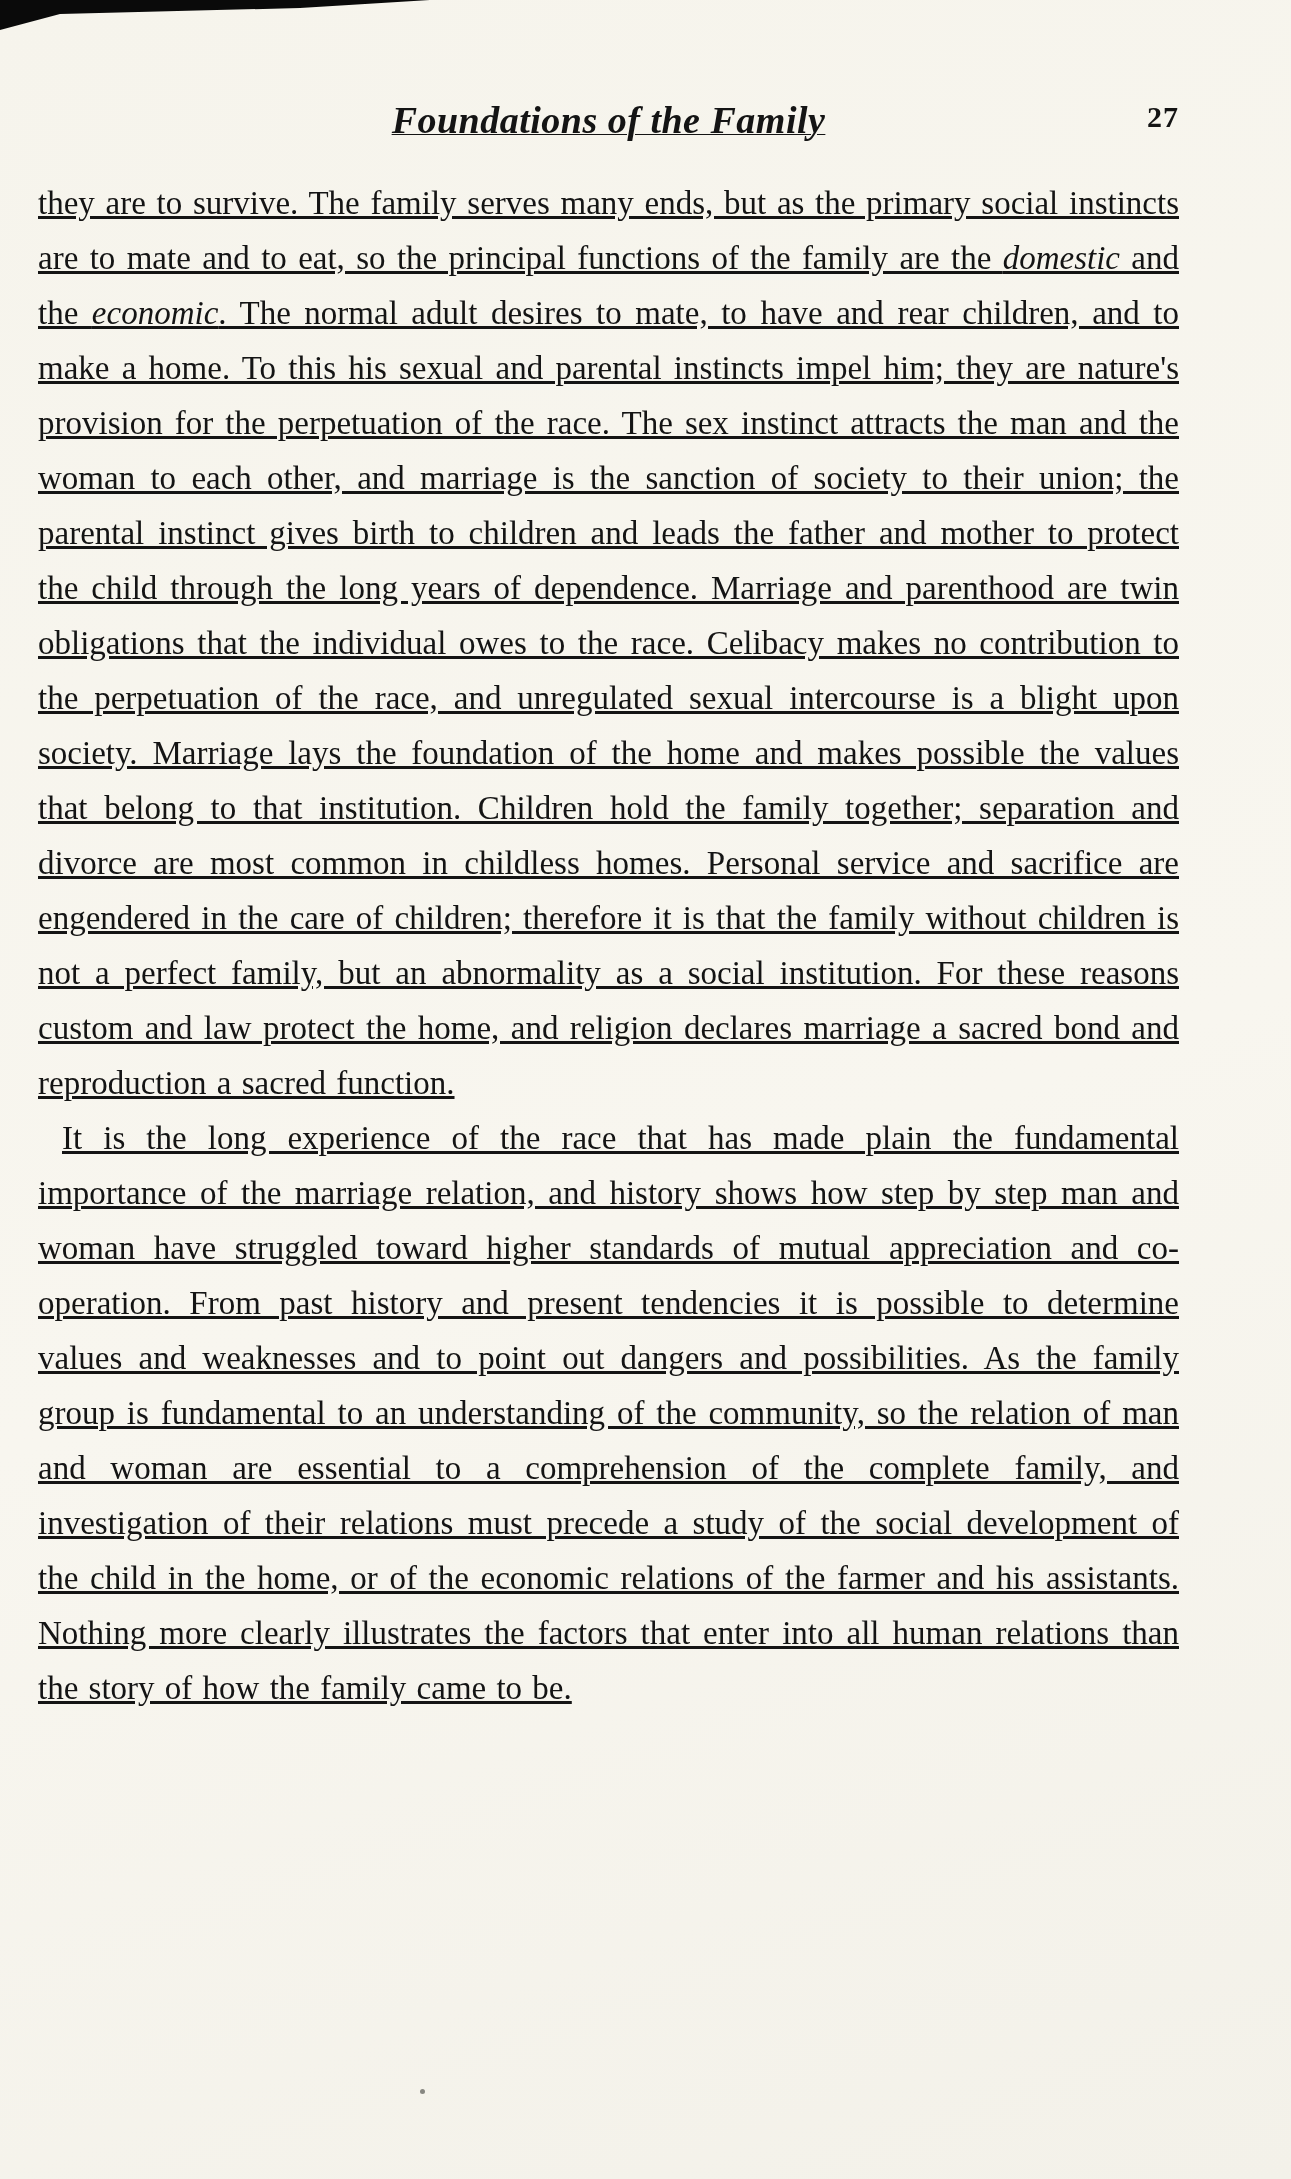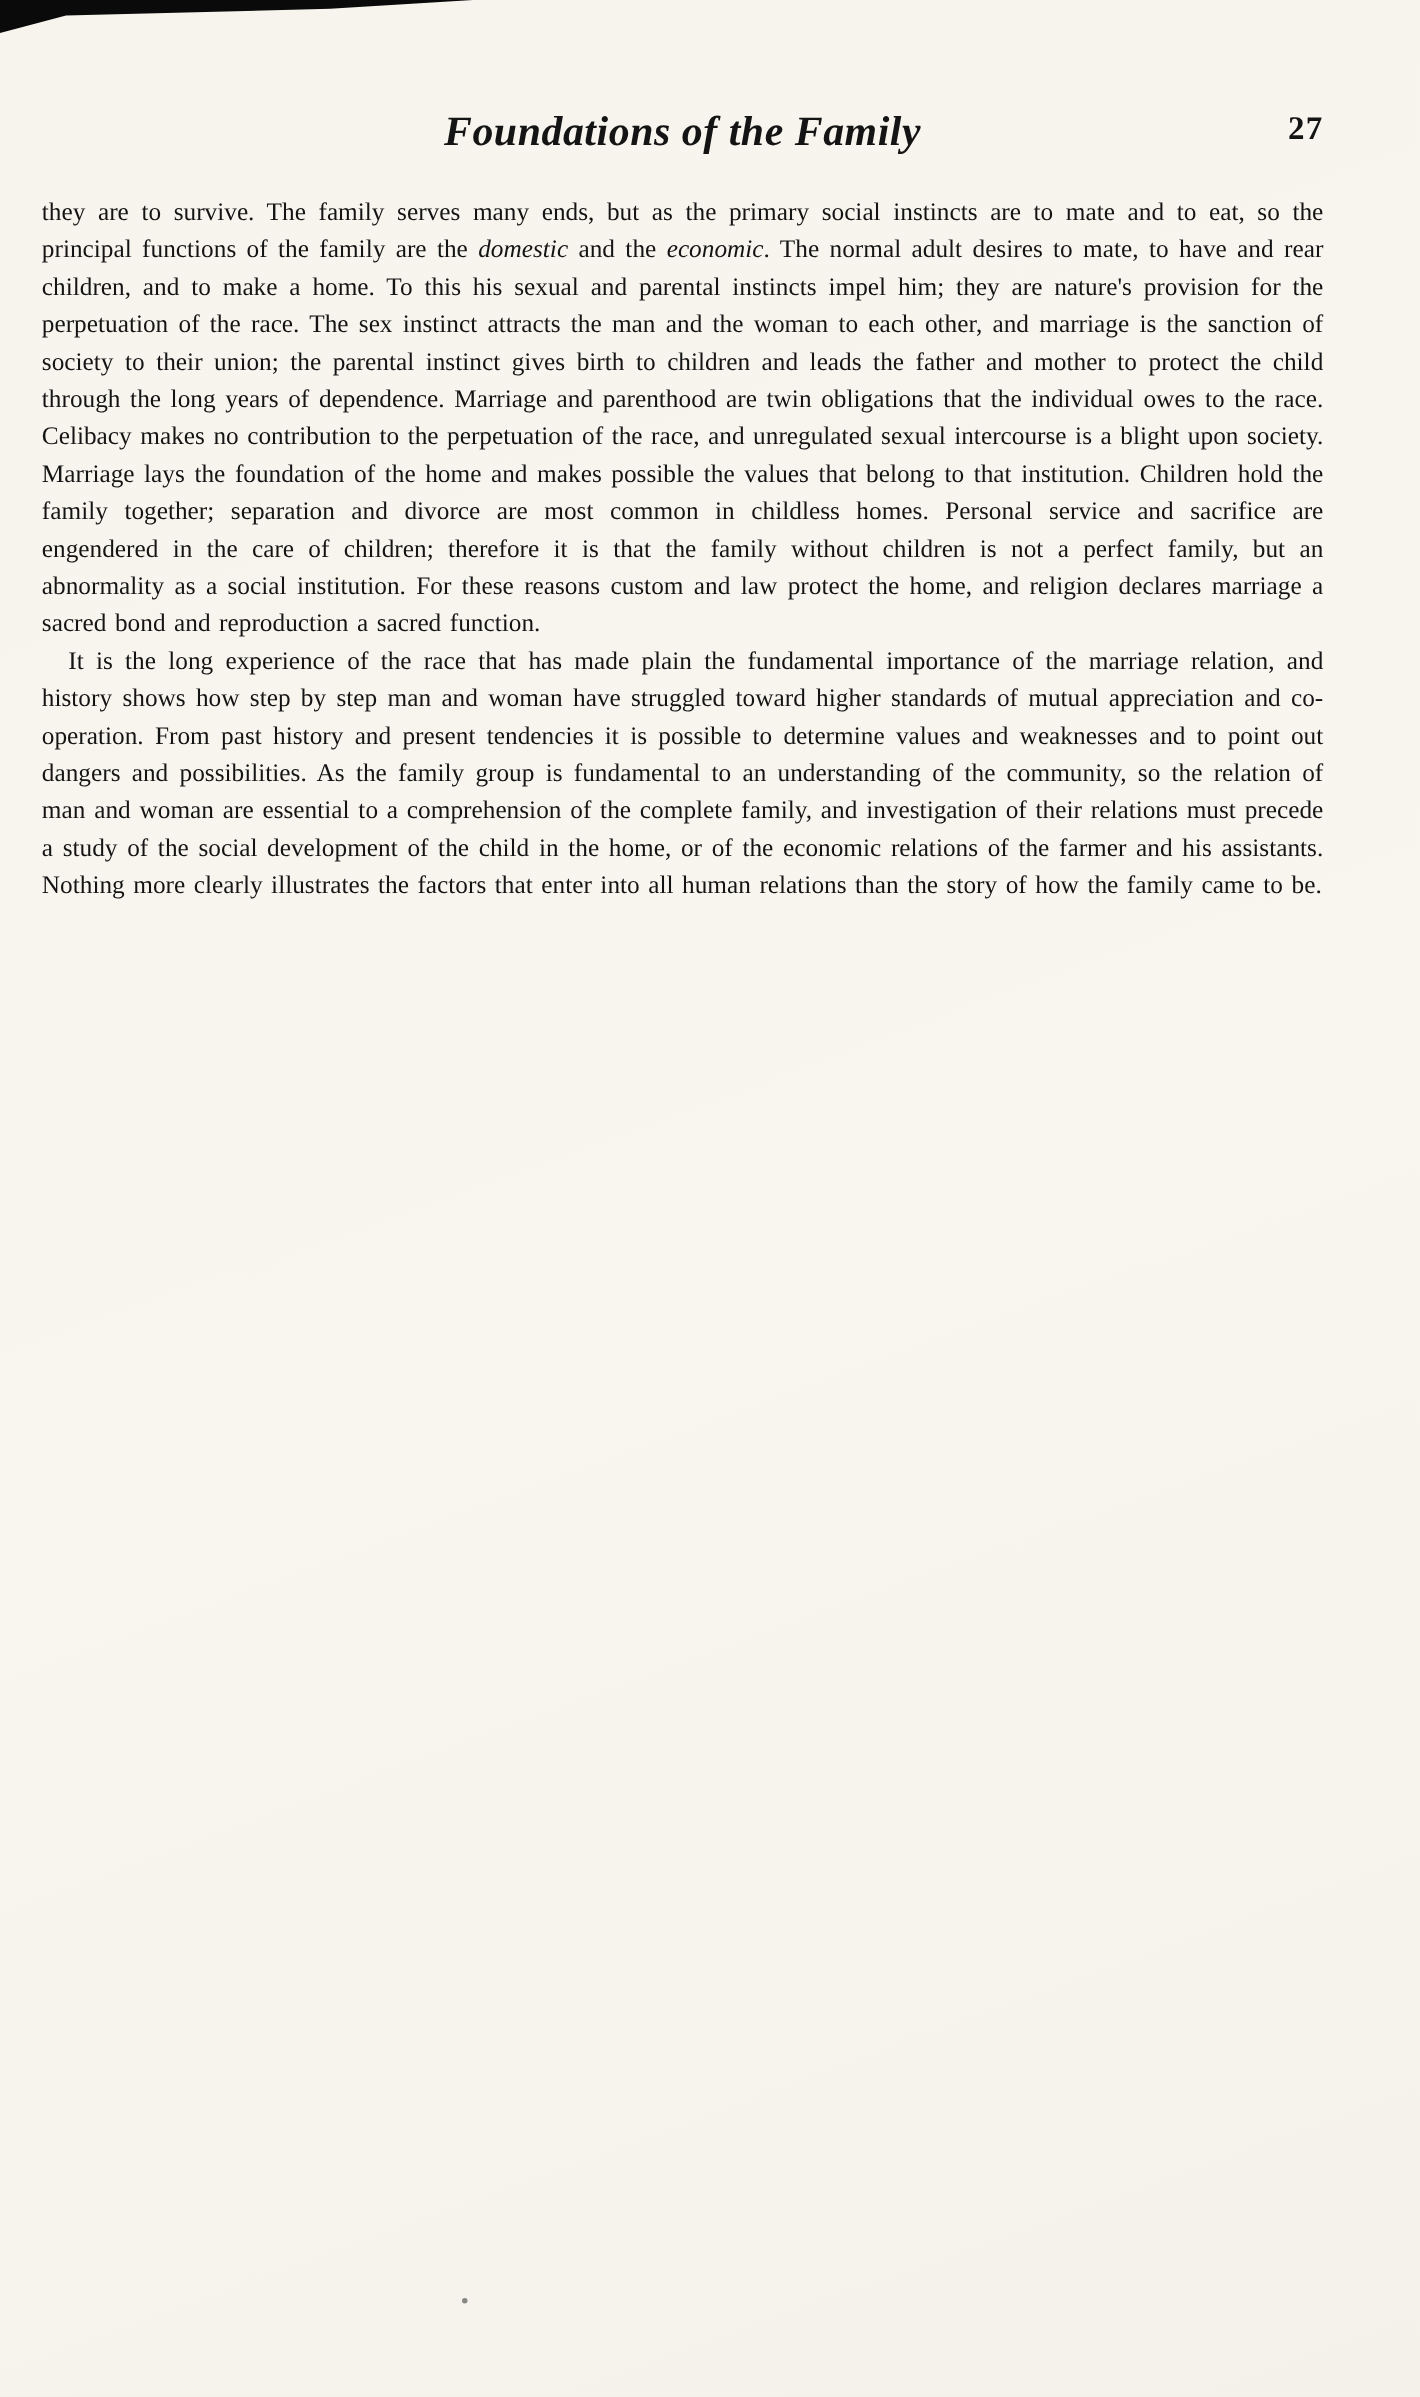--- a/index.html
+++ b/index.html
@@ -32,21 +32,22 @@
     left: 420px;
     bottom: 85px;
     width: 5px;
     height: 5px;
     border-radius: 50%;
     background: #6b6b66;
     opacity: .8;
   }
   .page-inner {
     box-sizing: border-box;
-    padding: 98px 88px 0 38px;
+    padding: 98px 112px 0 38px;
+    text-decoration: underline;
   }
   header.page-header {
     position: relative;
     text-align: center;
     margin-bottom: 26px;
     height: 52px;
   }
   .running-title {
     font-style: italic;
     font-weight: 700;
@@ -56,22 +57,22 @@
   .page-number {
     position: absolute;
     right: 0;
     top: 2px;
     font-style: normal;
     font-weight: 700;
     font-size: 30px;
     letter-spacing: 1px;
   }
   main.page-body {
-    font-size: 23px;
-    line-height: 34px;
+    font-size: 33px;
+    line-height: 55px;
     text-align: justify;
     word-spacing: 2px;
   }
   main.page-body p {
     margin: 0;
   }
   p.indent {
     text-indent: 24px;
   }
   em.book-italic {

